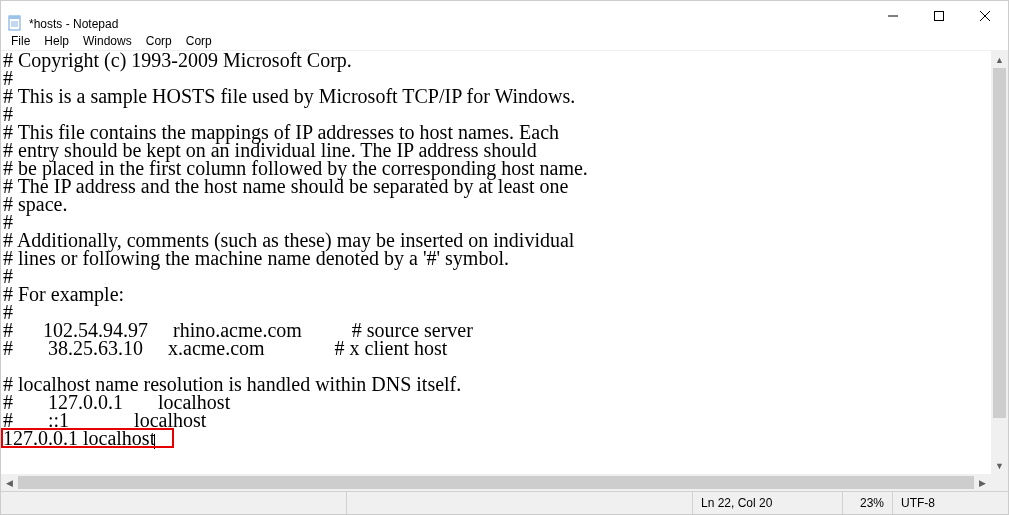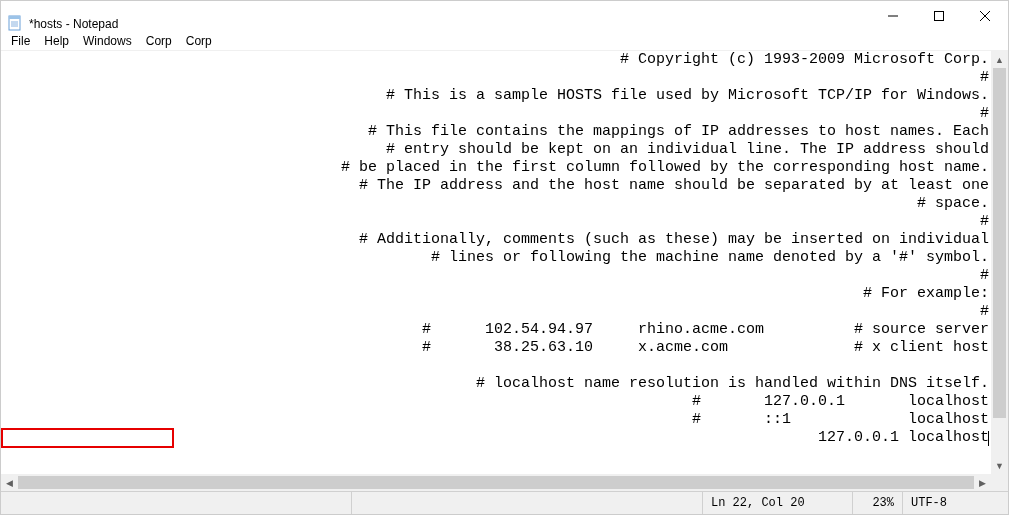--- a/index.html
+++ b/index.html
@@ -49,30 +49,29 @@
       padding: 2px 6px;
       font-size: 12px;
       cursor: default;
     }
     .editor-container {
       flex: 1;
       position: relative;
       overflow: hidden;
     }
     .editor {
-      font-family: Liberation Mono, monospace;
-      font-size: 15px;
+      font-family: Liberation Serif, serif;
+      font-size: 20px;
       line-height: 18px;
       padding: 0 2px;
       white-space: pre;
       position: absolute;
       top: 0; left: 0; right: 17px; bottom: 17px;
       overflow: hidden;
       color: #000;
-      text-align: right;
     }
     .highlight-box {
       border: 2px solid #e60000;
       position: absolute;
       pointer-events: none;
     }
     .caret {
       display: inline-block;
       width: 1px;
       height: 15px;
@@ -113,35 +112,34 @@
       width: 17px; height: 17px;
       background: #f0f0f0;
     }
     .statusbar {
       height: 23px;
       background: #f0f0f0;
       border-top: 1px solid #d0d0d0;
       display: flex;
       align-items: stretch;
       font-size: 12px;
-      font-family: Liberation Mono, monospace;
     }
     .status-cell {
       border-left: 1px solid #d0d0d0;
       padding: 0 8px;
       display: flex;
       align-items: center;
       color: #000;
     }
     .status-spacer { flex: 1; border-left: 1px solid #d0d0d0;}
     .status-spacer:first-child { border-left: none; }
     .sc-pos { width: 150px; }
     .sc-zoom { width: 50px; justify-content: flex-end; }
     .sc-eol { width: 130px; }
-    .sc-enc { width: 106px; }
+    .sc-enc { width: 116px; }
   </style>
 </head>
 <body>
 
 <div class="titlebar">
   <span class="icon">
     <svg width="16" height="16" viewBox="0 0 16 16">
       <rect x="2" y="1" width="11" height="14" fill="#fff" stroke="#6aa0d8" stroke-width="1"></rect>
       <rect x="2" y="1" width="11" height="3" fill="#9cc3e8"></rect>
       <line x1="4" y1="7" x2="11" y2="7" stroke="#6aa0d8" stroke-width="0.8"></line>

